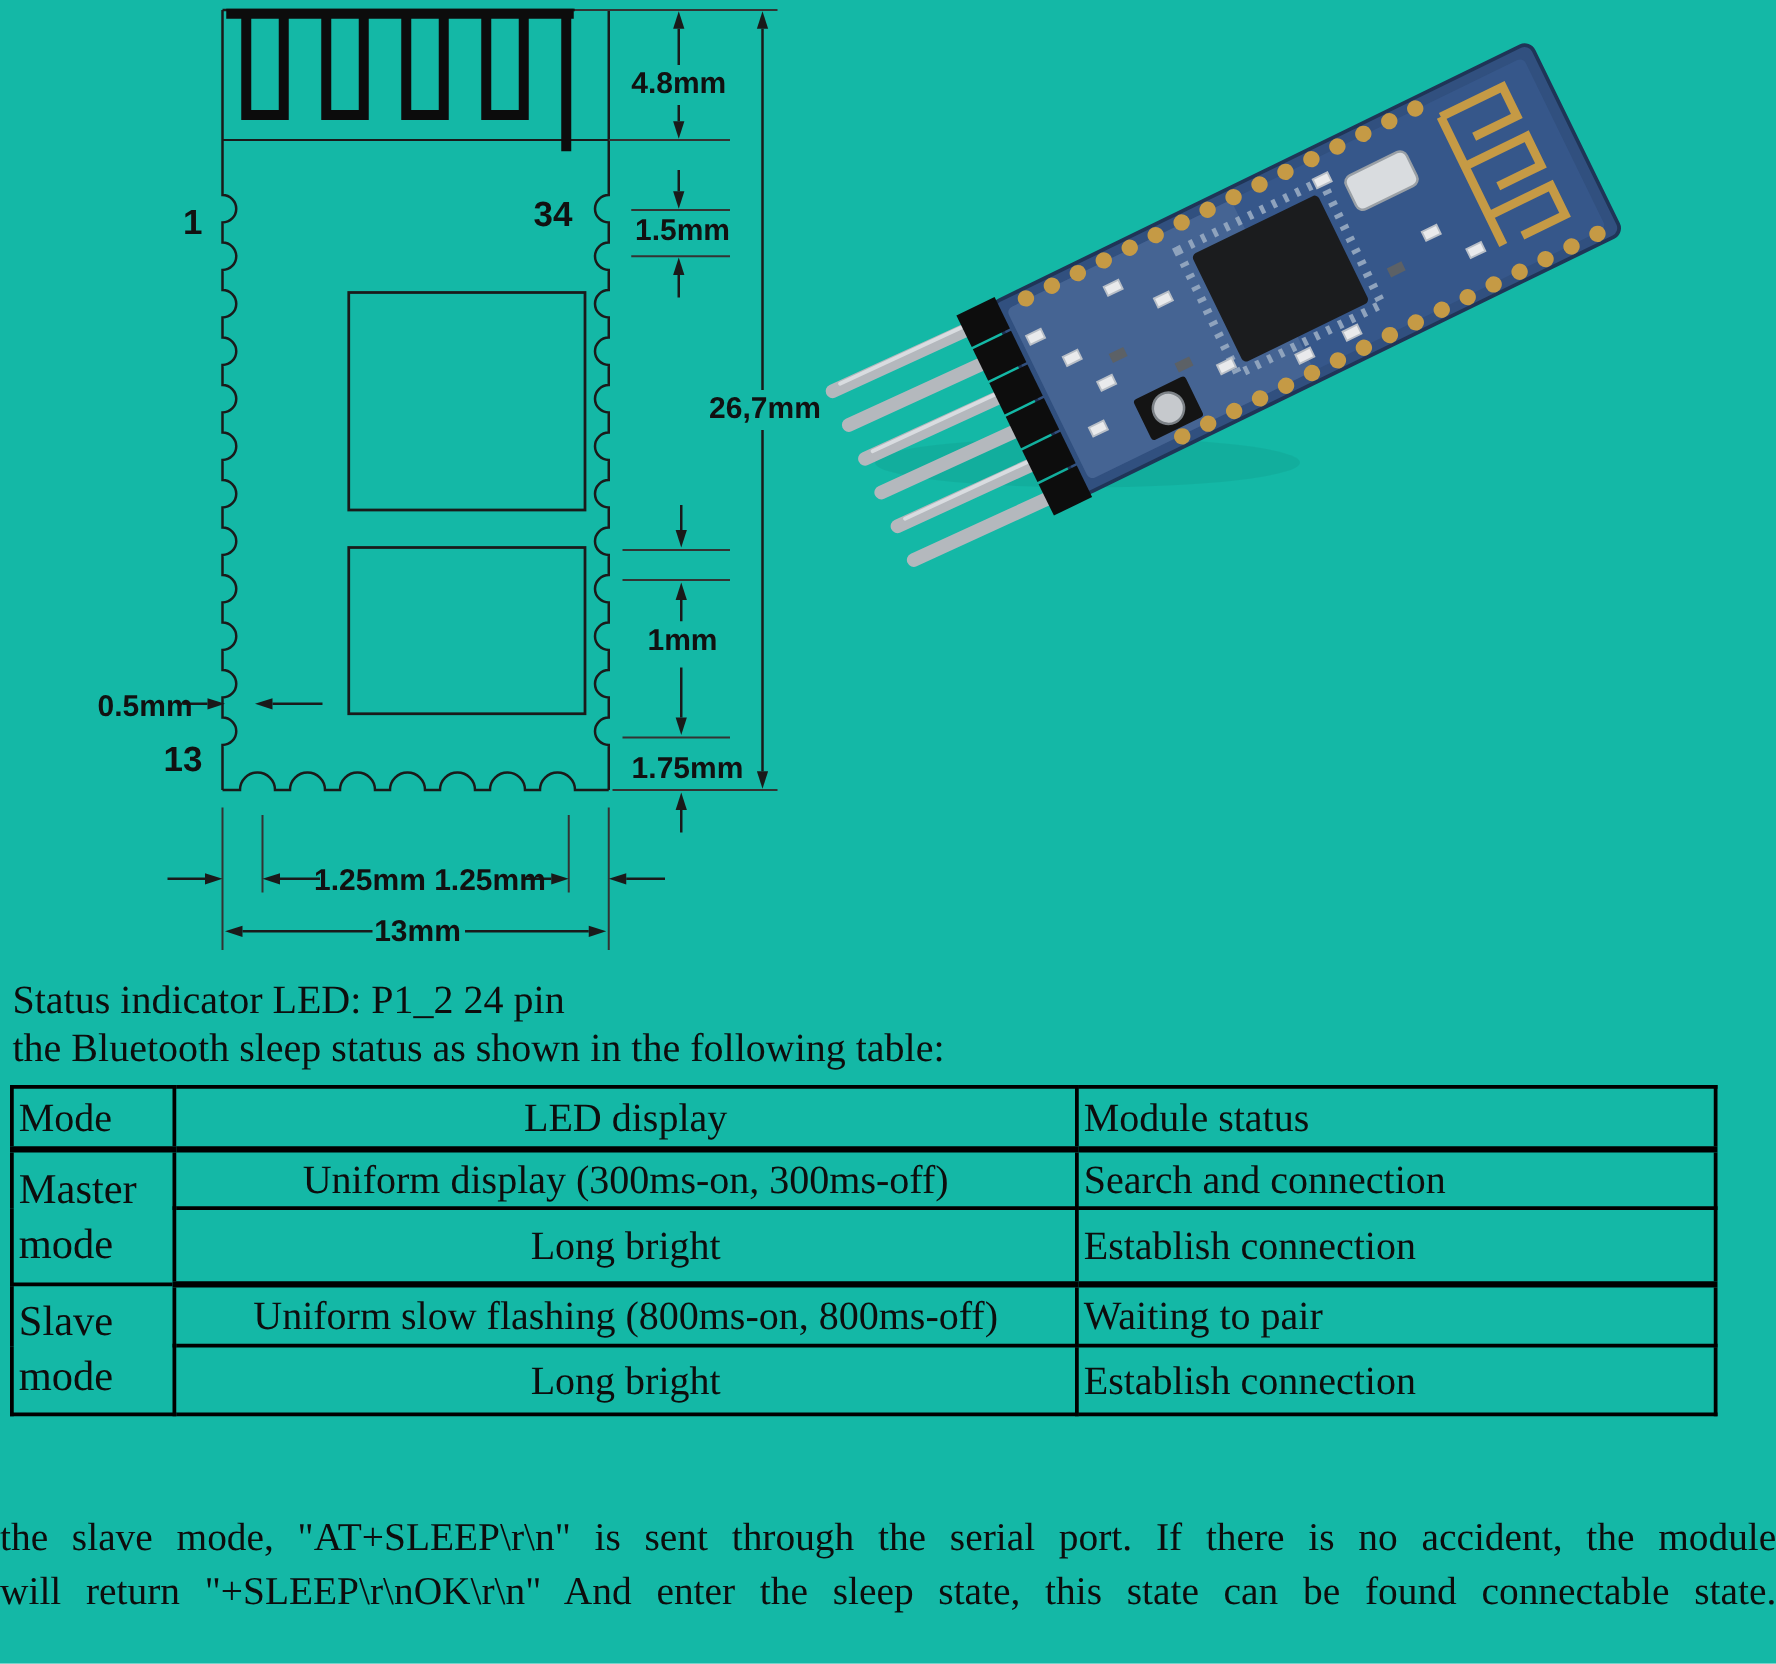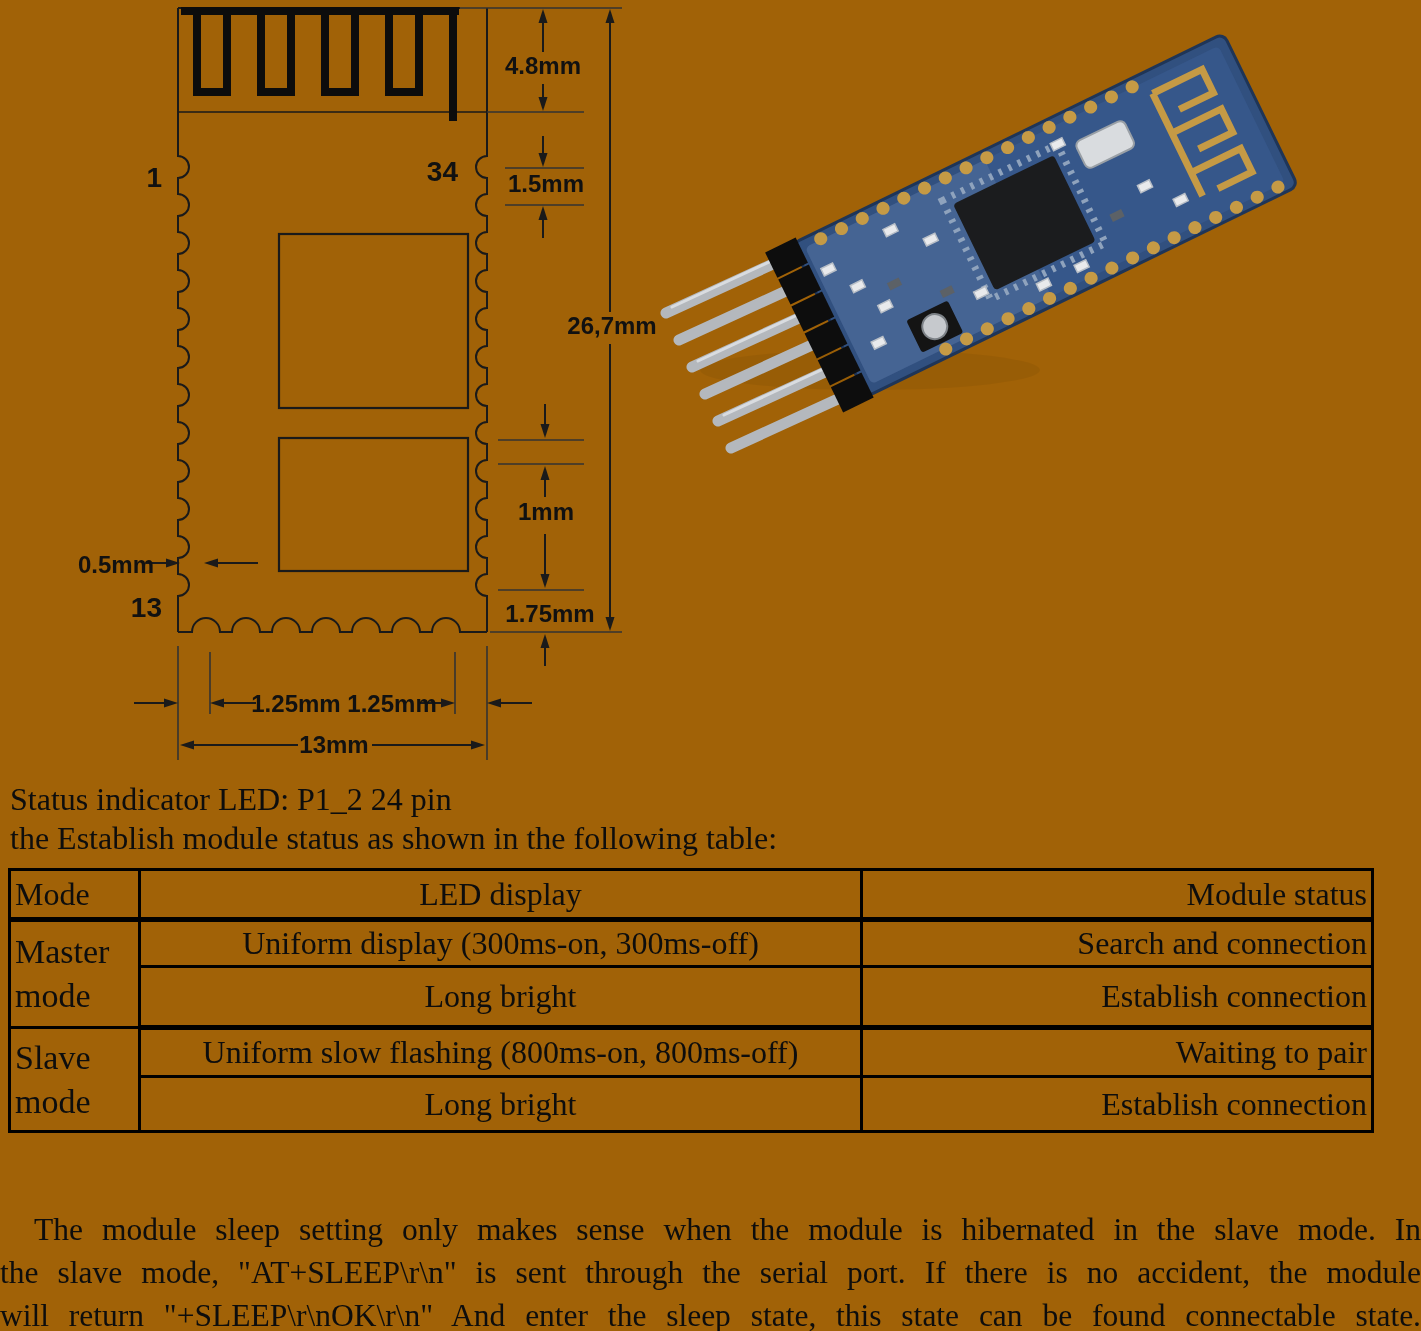--- a/index.html
+++ b/index.html
@@ -1,19 +1,19 @@
 <!DOCTYPE html>
 <html><head>
 <meta charset="utf-8">
 <style>
   html,body{margin:0;padding:0;background:#fff;}
   .canvas{
     position:relative;
     width:1421px;height:1331px;
-    background:#a16207;
+    background:#14b8a6;
     font-family:"Liberation Serif", serif;
     color:#111;
     overflow:hidden;
   }
   svg text{user-select:none;}
   .dimtext{font-family:"Liberation Sans",sans-serif;font-weight:bold;font-size:24px;fill:#111;}
   .pintext{font-family:"Liberation Sans",sans-serif;font-weight:bold;font-size:28px;fill:#111;}
   .intro{
     position:absolute;left:10px;top:780px;width:1405px;
     font-size:32px;line-height:39px;color:#0d0d0d;
@@ -25,21 +25,21 @@
     font-size:32px;color:#0d0d0d;
     table-layout:fixed;
   }
   .led-table td{
     border:3px solid #000;
     padding:0 4px;
     overflow:hidden;
   }
   .led-table .c-mode{width:119px;text-align:left;}
   .led-table .c-led{width:711px;text-align:center;}
-  .led-table .c-status{width:500px;text-align:right;}
+  .led-table .c-status{width:500px;text-align:left;}
   .led-table .rowspan-cell{white-space:pre-line;font-size:34px;line-height:44px;}
   .led-table tr.hdr td{border-bottom-width:5px;}
   .led-table tr.sep td{border-bottom-width:5px;}
   .r-h{height:50px;} .r-1{height:47px;margin-top:44px;} .r-2{height:61px;} .r-3{height:49px;} .r-4{height:55px;}
   .sleep-note{
     position:absolute;left:0px;top:1208px;width:1421px;
     font-size:31.5px;line-height:43px;color:#0d0d0d;
   }
   .sleep-note .jline{text-align:justify;text-align-last:justify;}
   .sleep-note .indent{text-indent:34px;}
@@ -217,21 +217,21 @@
       <g fill="#5C6166">
         <rect x="-172" y="-8" width="13" height="8"></rect>
         <rect x="-128" y="22" width="13" height="8"></rect>
         <rect x="58" y="28" width="13" height="8"></rect>
       </g>
     </g>
   </svg>
 
   <div class="intro">
     <div>Status indicator LED: P1_2 24 pin</div>
-    <div>the Establish module status as shown in the following table:</div>
+    <div>the Bluetooth sleep status as shown in the following table:</div>
   </div>
 
   <table class="led-table">
     <tbody>
         <tr class="hdr r-h">
       <td class="c-mode">Mode</td>
       <td class="c-led">LED display</td>
       <td class="c-status">Module status</td>
     </tr>
     <tr class="r-1">
@@ -251,18 +251,17 @@
       <td class="c-status">Waiting to pair</td>
     </tr>
     <tr class="r-4">
       <td class="c-led">Long bright</td>
       <td class="c-status">Establish connection</td>
     </tr>
   </tbody>
     </table>
 
   <div class="sleep-note">
-    <div class="jline indent">The module sleep setting only makes sense when the module is hibernated in the slave mode. In</div>
     <div class="jline">the slave mode, "AT+SLEEP\r\n" is sent through the serial port. If there is no accident, the module</div>
     <div class="jline">will return "+SLEEP\r\nOK\r\n" And enter the sleep state, this state can be found connectable state.</div>
   </div>
 
 </div>
 
 </body></html>

